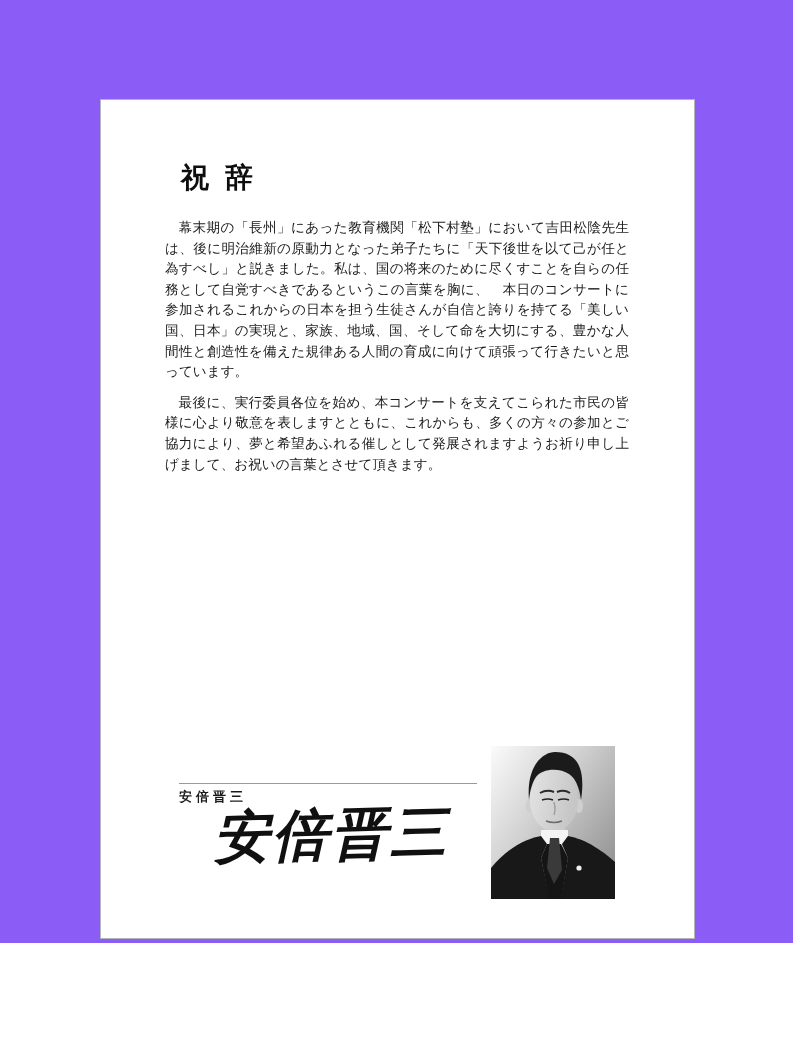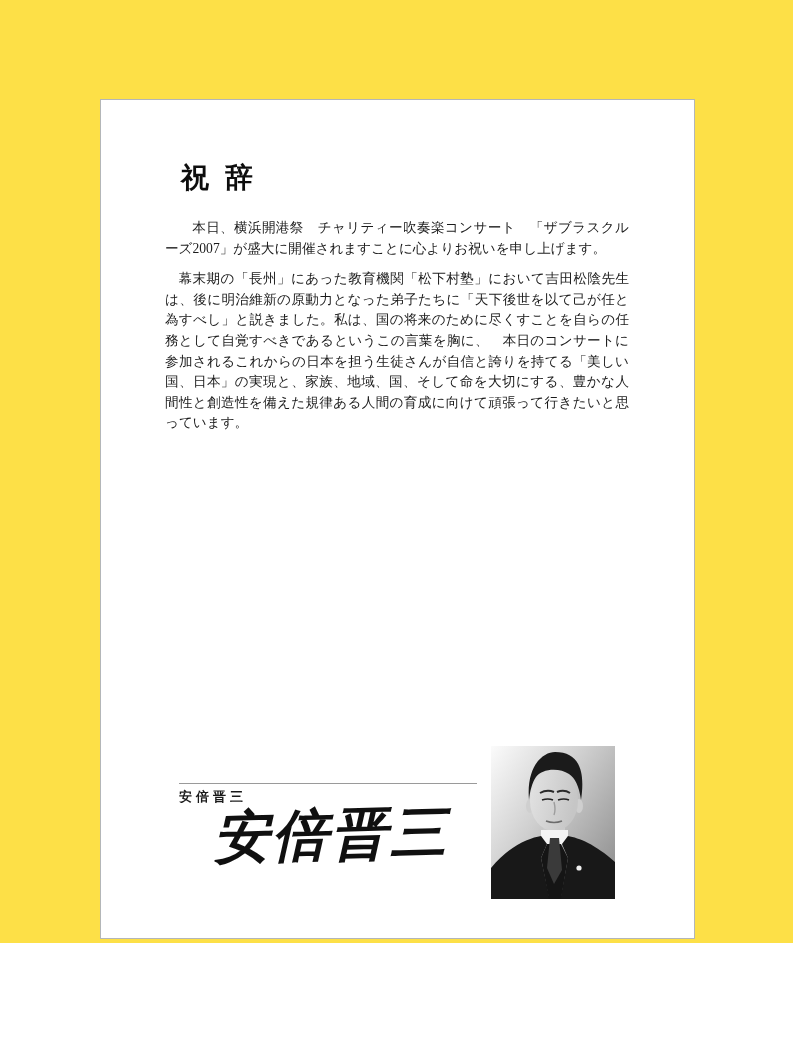--- a/index.html
+++ b/index.html
@@ -4,21 +4,21 @@
 <style>
   html, body {
     margin: 0; padding: 0;
     width: 793px; height: 1040px;
     background: #ffffff;
     font-family: "Liberation Serif", "DejaVu Serif", serif;
   }
   .canvas {
     position: relative;
     width: 793px; height: 943px;
-    background: #fde047;
+    background: #8b5cf6;
     overflow: hidden;
   }
   .sheet {
     position: absolute;
     left: 100px; top: 99px;
     width: 593px; height: 838px;
     background: #ffffff;
     border: 1px solid #b3b6b8;
   }
   .title {
@@ -86,22 +86,22 @@
 </style>
 </head>
 <body>
 
 <div class="canvas">
   <div class="sheet">
 
     <h1 class="title">祝 辞</h1>
 
     <div class="body-text">
-      <p class="p-first">本日、横浜開港祭　チャリティー吹奏楽コンサート　「ザブラスクルーズ2007」が盛大に開催されますことに心よりお祝いを申し上げます。</p>
       <p>幕末期の「長州」にあった教育機関「松下村塾」において吉田松陰先生は、後に明治維新の原動力となった弟子たちに「天下後世を以て己が任と為すべし」と説きました。私は、国の将来のために尽くすことを自らの任務として自覚すべきであるというこの言葉を胸に、　本日のコンサートに参加されるこれからの日本を担う生徒さんが自信と誇りを持てる「美しい国、日本」の実現と、家族、地域、国、そして命を大切にする、豊かな人間性と創造性を備えた規律ある人間の育成に向けて頑張って行きたいと思っています。</p>
+      <p>最後に、実行委員各位を始め、本コンサートを支えてこられた市民の皆様に心より敬意を表しますとともに、これからも、多くの方々の参加とご協力により、夢と希望あふれる催しとして発展されますようお祈り申し上げまして、お祝いの言葉とさせて頂きます。</p>
     </div>
 
     <div class="rule"></div>
 
     <div class="signer-name">安倍晋三</div>
 
     <div class="signature">安倍晋三</div>
 
     <div class="photo">
       <svg width="124" height="153" viewBox="0 0 124 153" xmlns="http://www.w3.org/2000/svg">

